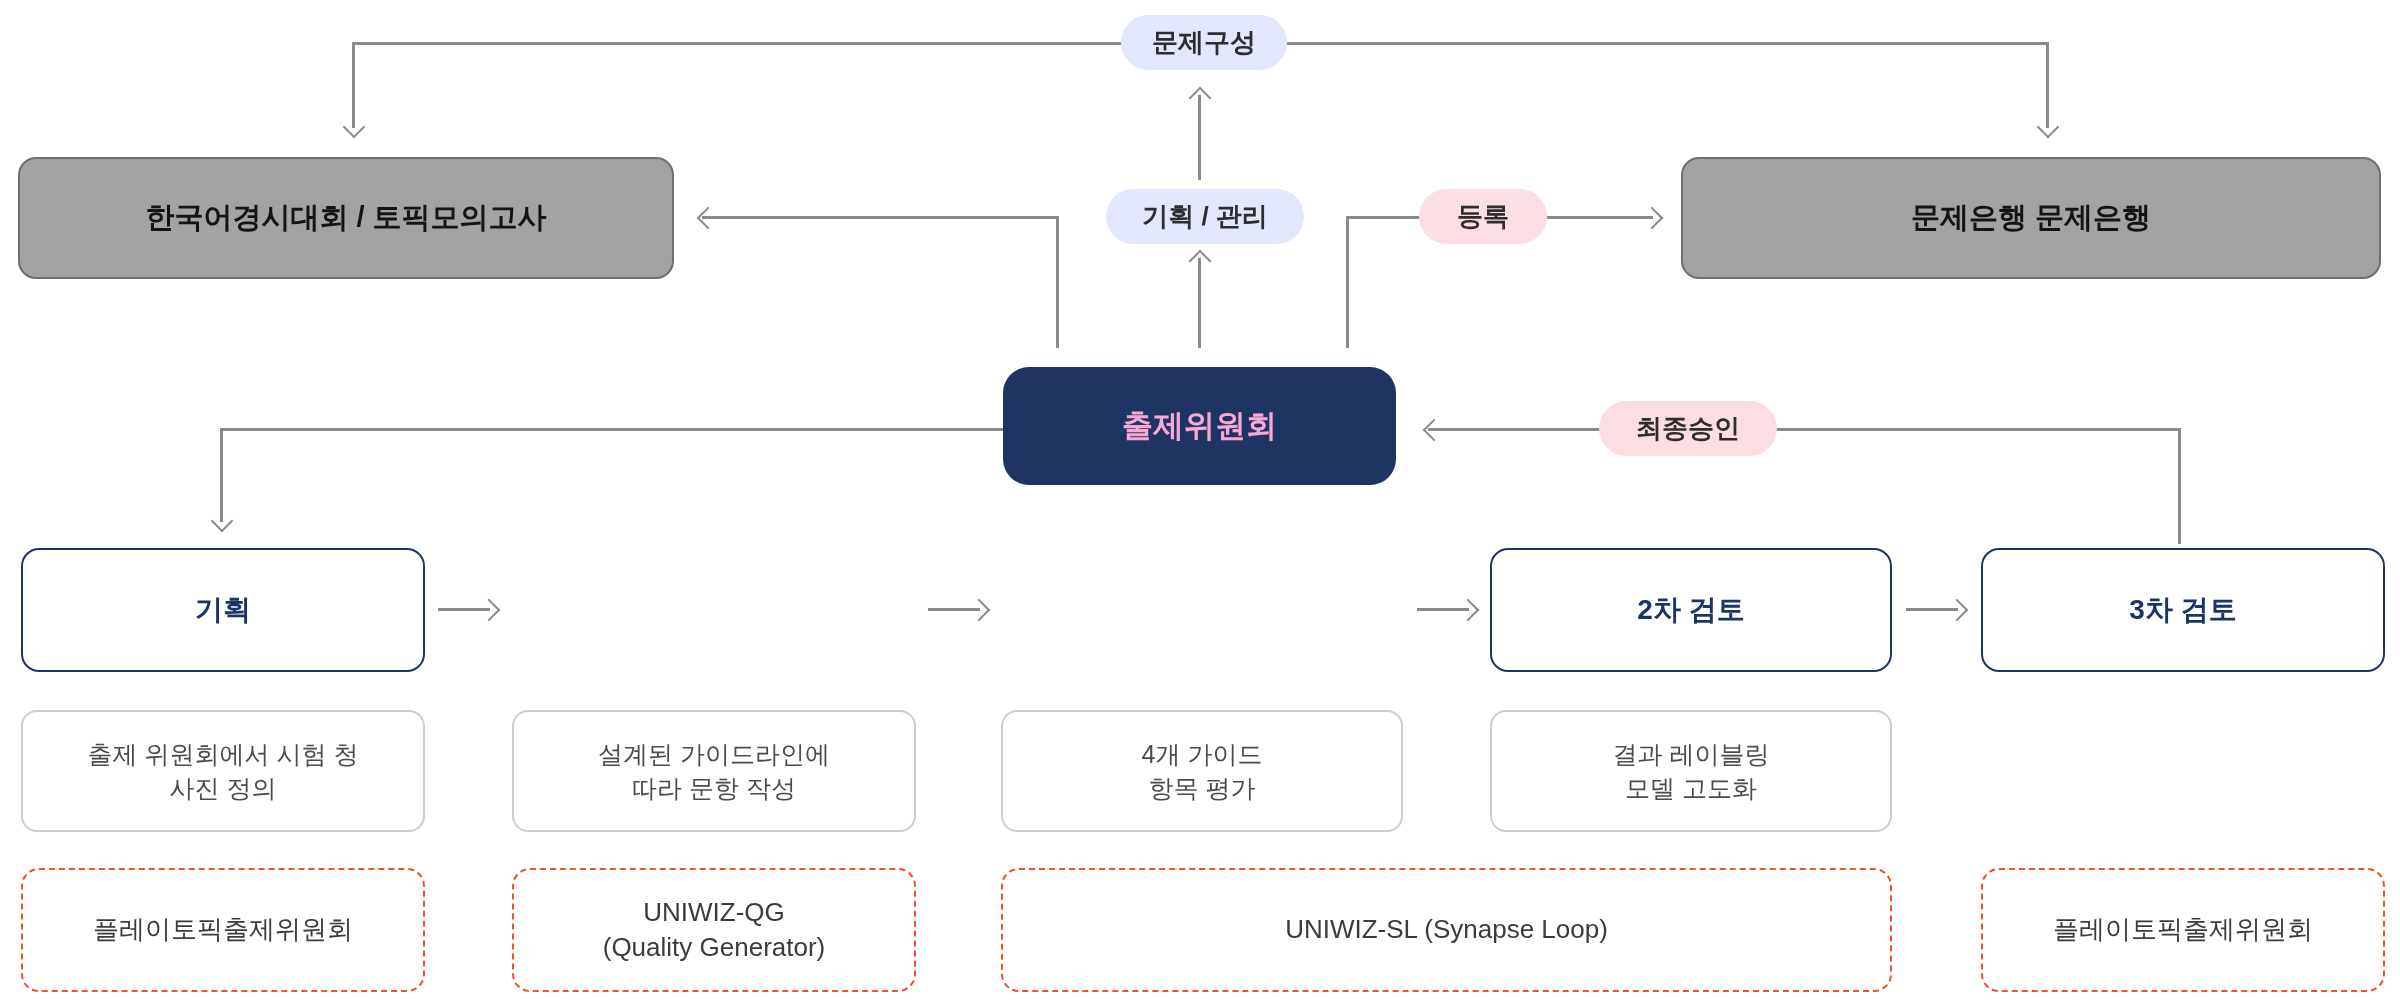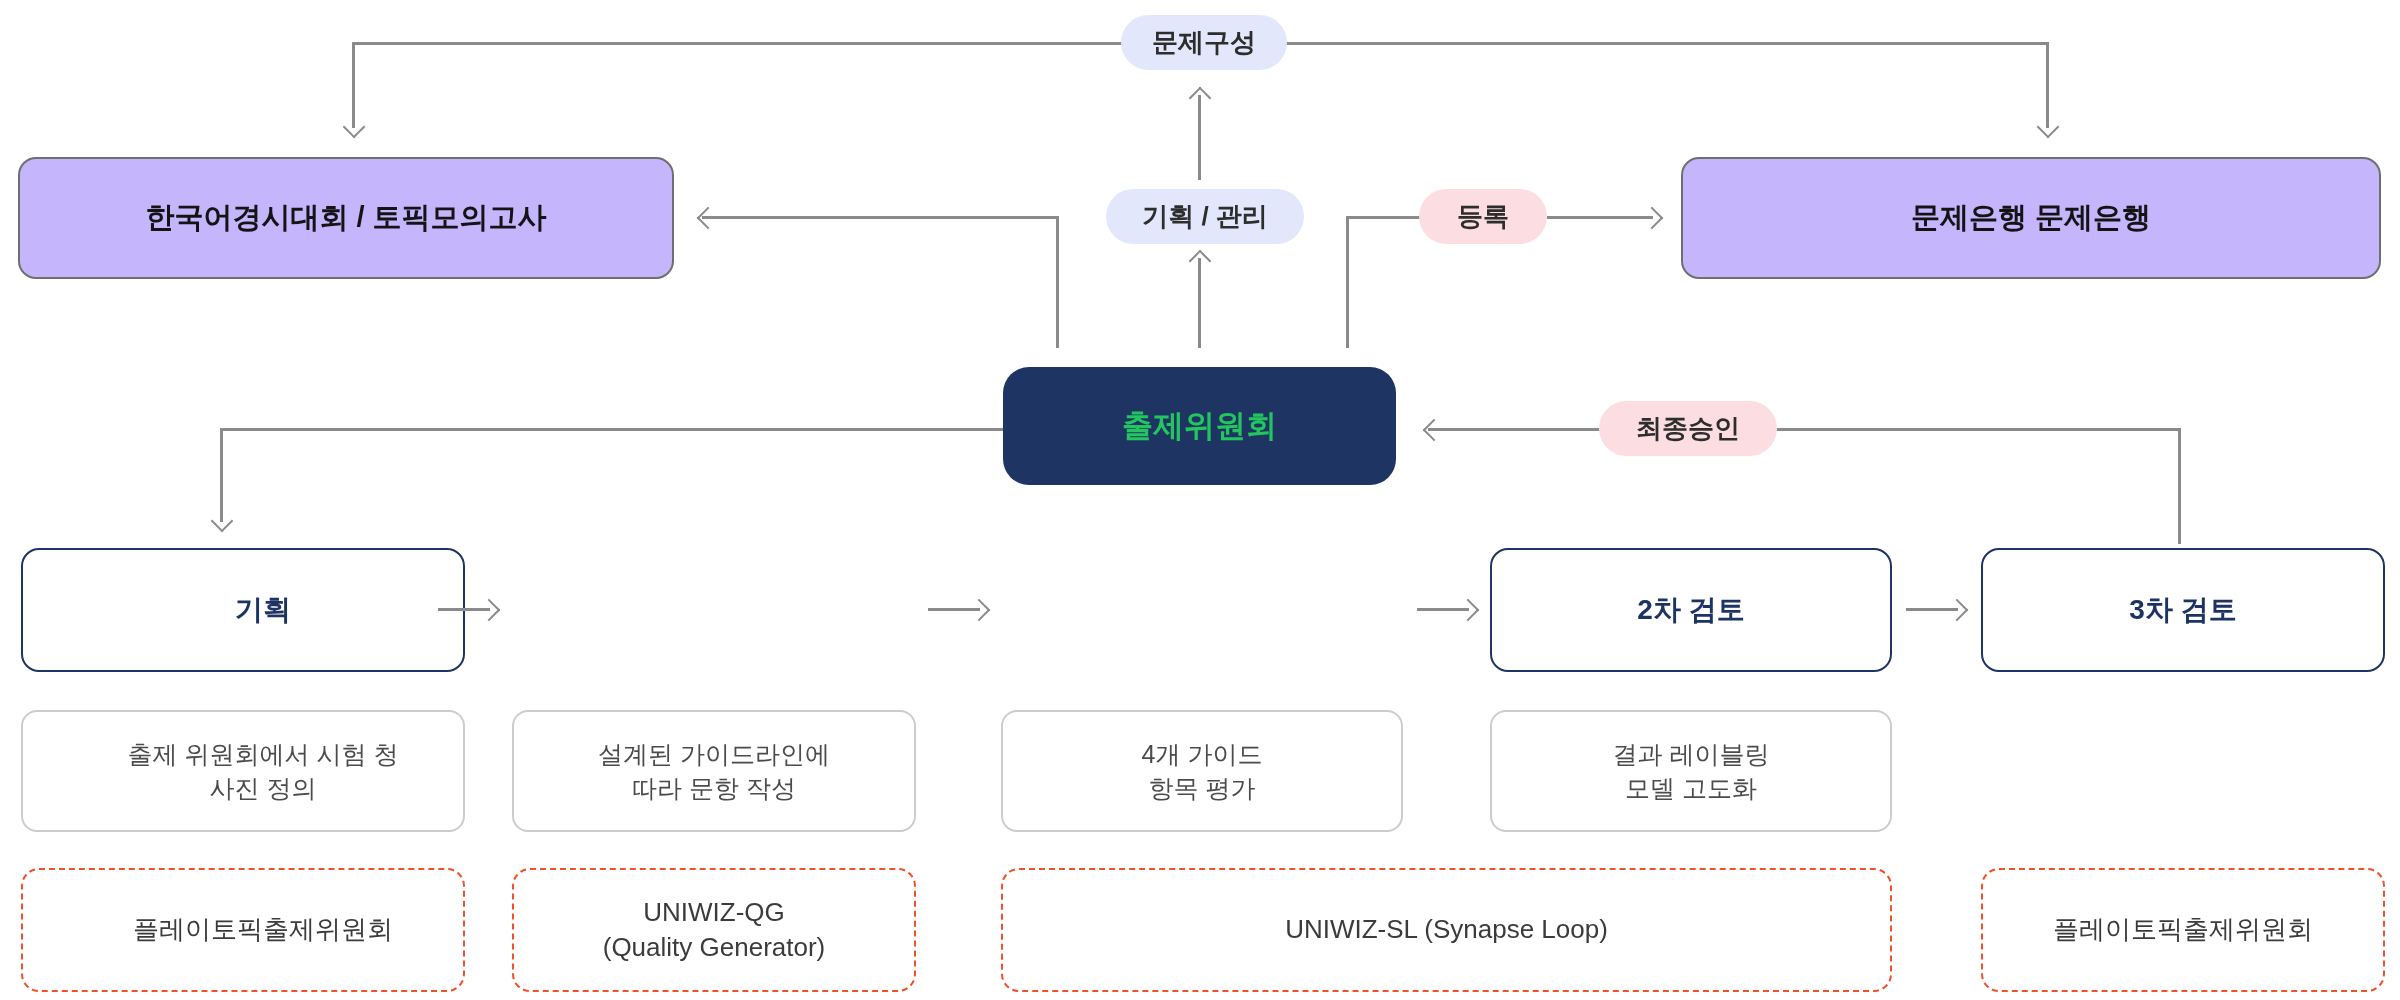--- a/index.html
+++ b/index.html
@@ -18,43 +18,43 @@
   .chev.up{transform:rotate(-135deg);}
   .chev.left{transform:rotate(135deg);}
   .chev.right{transform:rotate(-45deg);}
   
   .pill{position:absolute;height:55px;border-radius:28px;
         display:flex;align-items:center;justify-content:center;
         font-size:26px;font-weight:700;color:#2d2d2d;white-space:nowrap;}
   .pill.lavender{background:#e2e7fb;}
   .pill.pink{background:#fcdee2;}
   
-  .orgbox{position:absolute;height:118px;background:#c4b5fd;border:2px solid #6f6f6f;
+  .orgbox{position:absolute;height:118px;background:#a3a3a3;border:2px solid #6f6f6f;
           border-radius:18px;display:flex;align-items:center;justify-content:center;
           font-size:29px;font-weight:700;color:#141414;}
   
   .committee{position:absolute;left:1003px;top:367px;width:393px;height:118px;
              background:#1e3462;border-radius:26px;display:flex;align-items:center;
-             justify-content:center;font-size:31px;font-weight:700;color:#22c55e;}
+             justify-content:center;font-size:31px;font-weight:700;color:#f9a8d4;}
   
   .stagebox{position:absolute;top:548px;height:120px;background:#ffffff;
             border:2.5px solid #1d3565;border-radius:18px;display:flex;align-items:center;
             justify-content:center;font-size:28px;font-weight:700;color:#1c3363;}
   
   .descbox{position:absolute;top:710px;height:118px;background:#ffffff;
            border:2px solid #cccccc;border-radius:16px;display:flex;align-items:center;
            justify-content:center;text-align:center;font-size:25px;color:#4b4b4b;
            line-height:1.38;white-space:pre-line;}
   
   .toolbox{position:absolute;top:868px;height:120px;background:#ffffff;
            border:2.5px dashed #f2502a;border-radius:18px;display:flex;align-items:center;
            justify-content:center;text-align:center;font-size:26px;font-weight:500;
            color:#3b3b3b;line-height:1.35;white-space:pre-line;}
   
-  .col1{left:21px;width:400px;padding-left:40px;}
+  .col1{left:21px;width:400px;}
   .col2{left:512px;width:400px;}
   .col3{left:1001px;width:398px;}
   .col4{left:1490px;width:398px;}
   .col5{left:1981px;width:400px;}
   .col34{left:1001px;width:887px;}
 </style>
 </head>
 <body>
 
 <div id="canvas">

